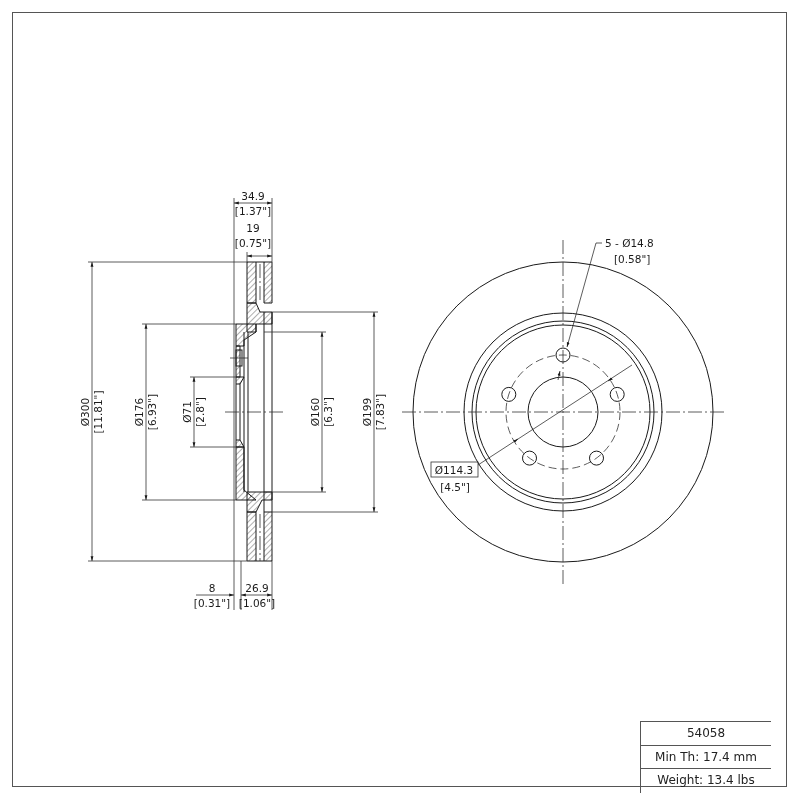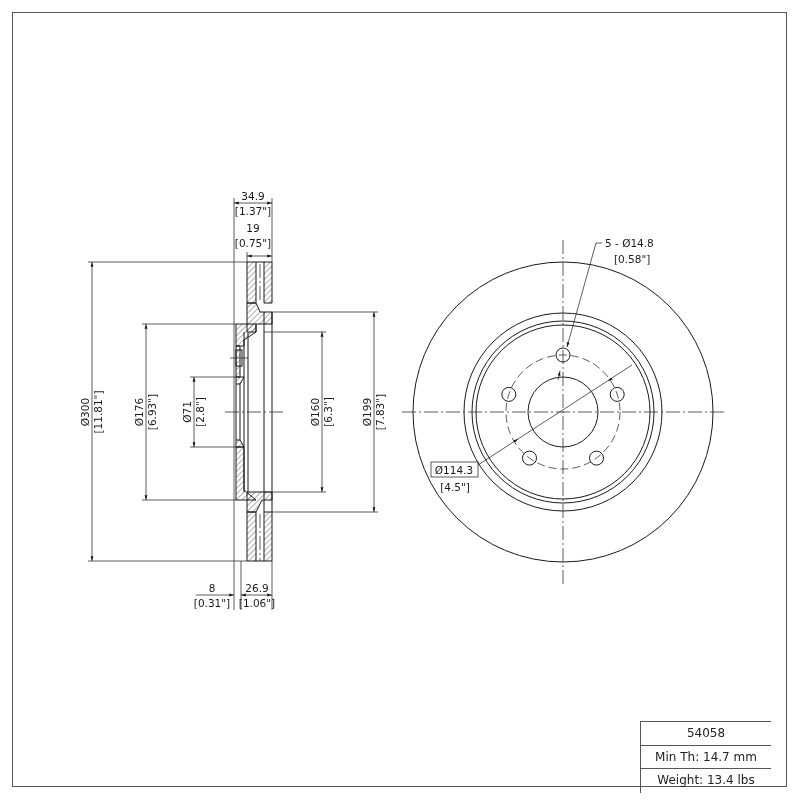--- a/index.html
+++ b/index.html
@@ -168,15 +168,15 @@
   </g>
 
   <text class="dimtxt" x="605" y="247">5 - Ø14.8</text>
   <text class="dimtxt" x="614" y="263">[0.58"]</text>
   <text class="dimtxt" x="454" y="474" text-anchor="middle">Ø114.3</text>
   <text class="dimtxt" x="455" y="491" text-anchor="middle">[4.5"]</text>
 </svg>
 
 <div id="titleblock">
   <div class="tb-row">54058</div>
-  <div class="tb-row">Min Th: 14.7 mm</div>
+  <div class="tb-row">Min Th: 17.4 mm</div>
   <div class="tb-row">Weight: 13.4 lbs</div>
 </div>
 
 </body></html>

